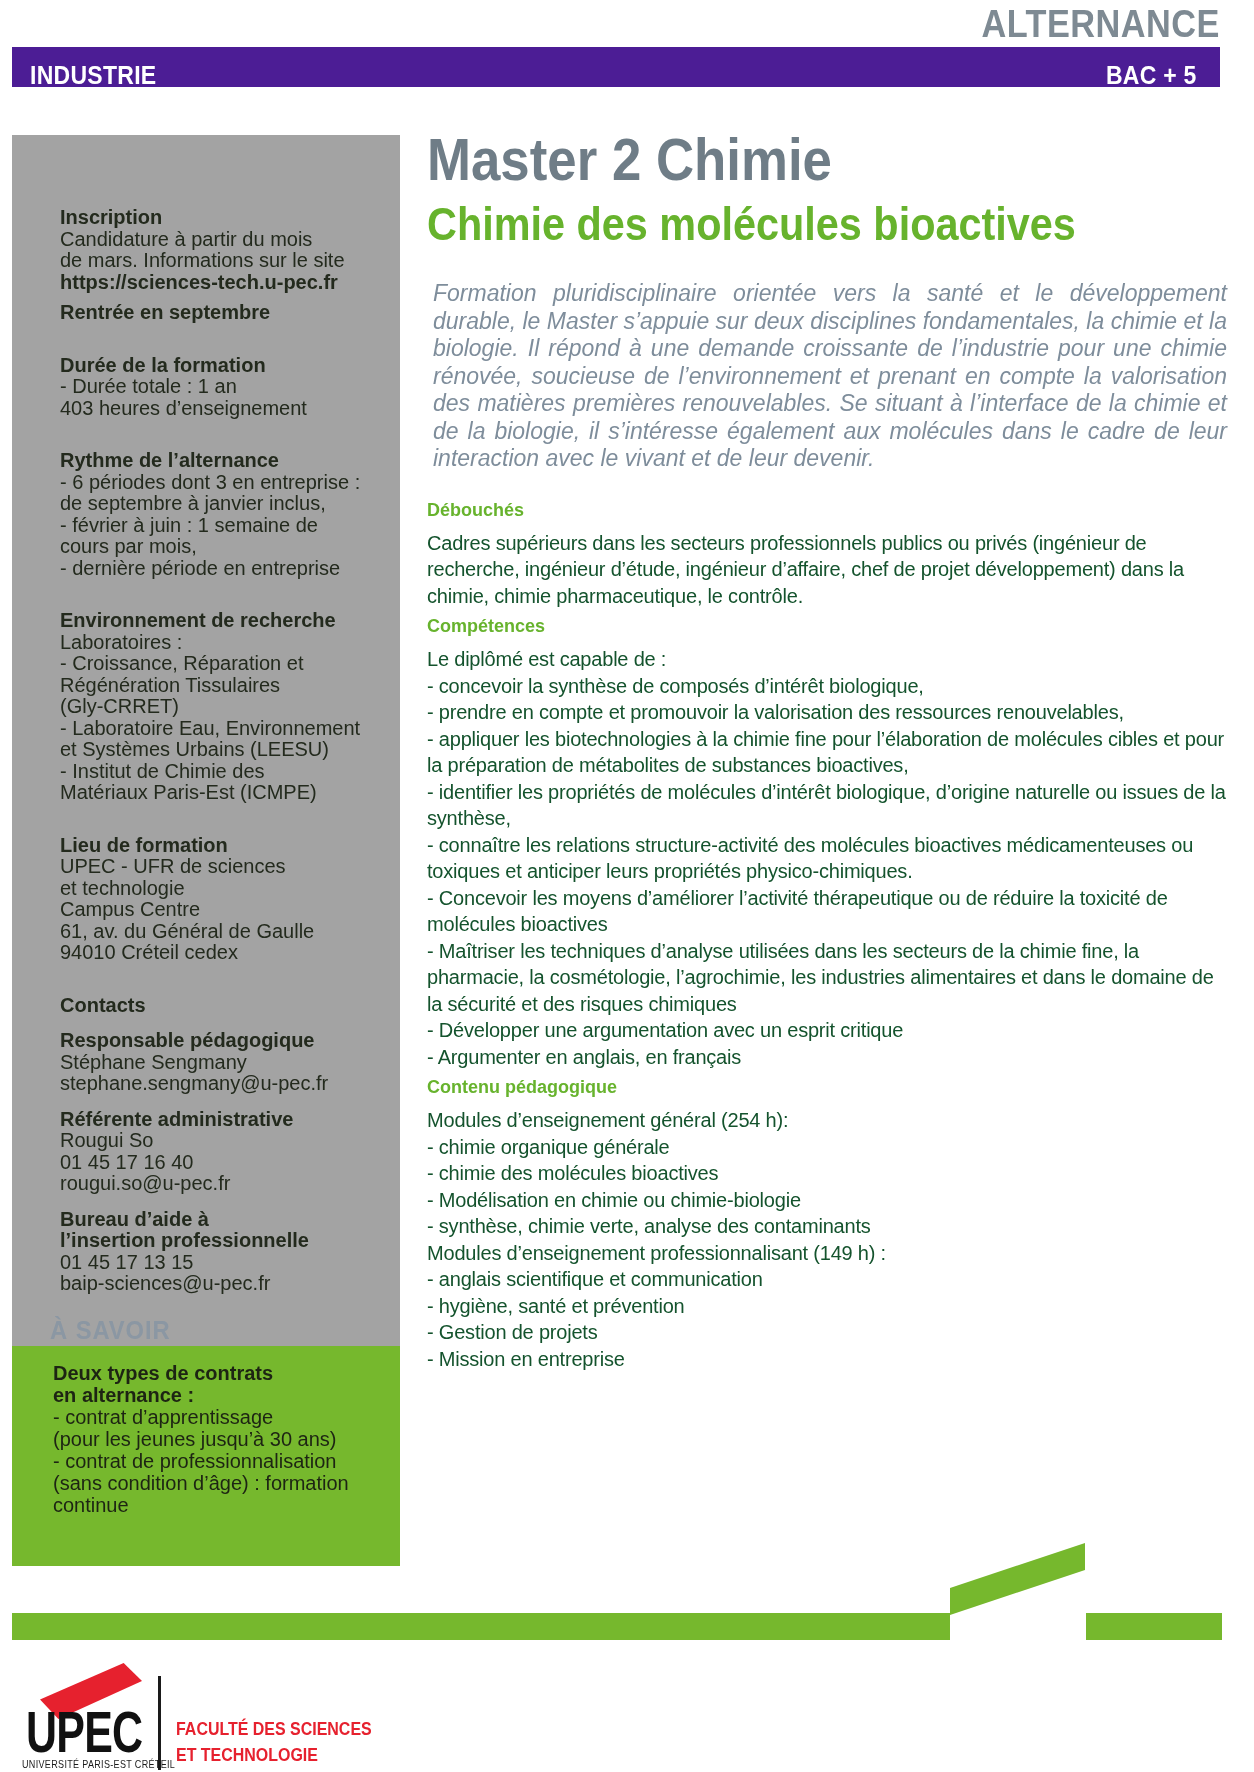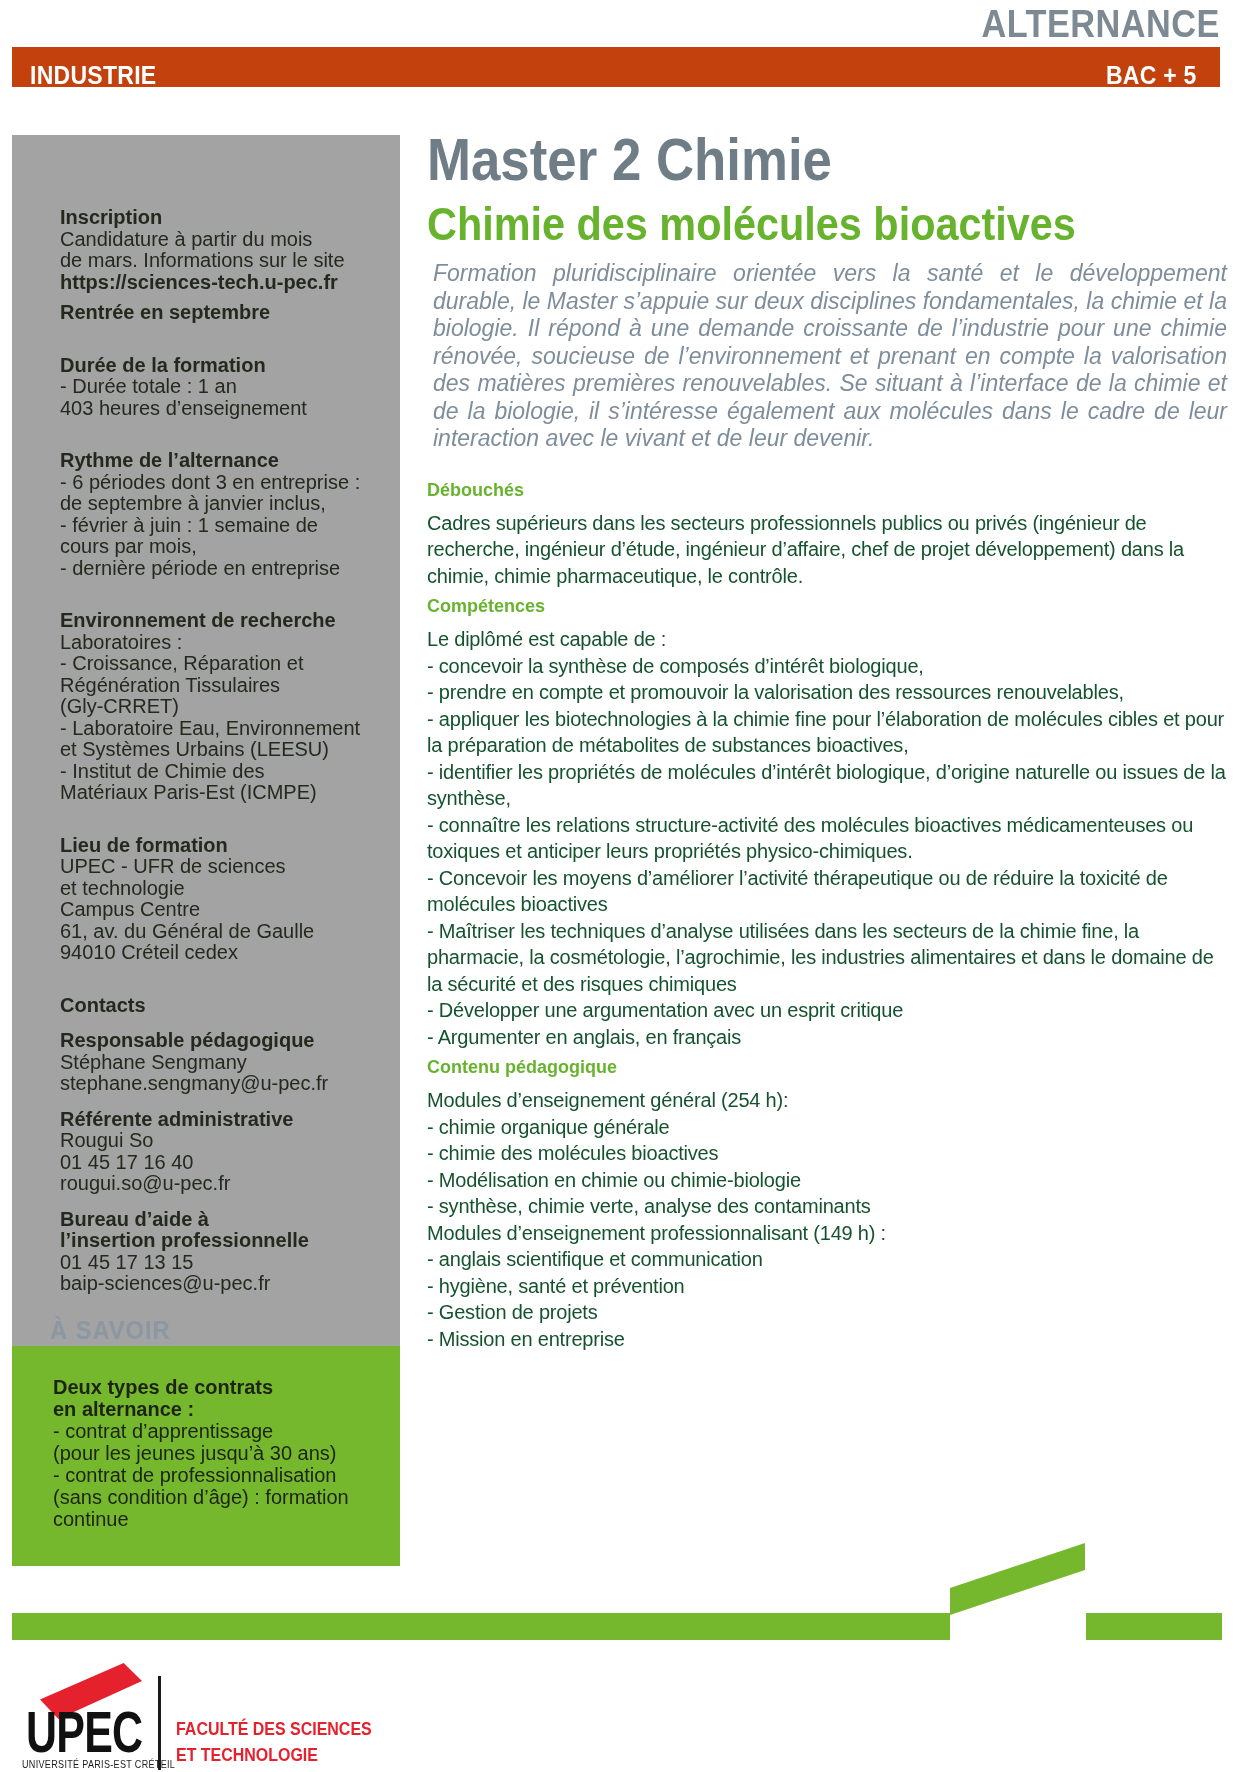--- a/index.html
+++ b/index.html
@@ -3,21 +3,21 @@
 <meta charset="utf-8">
 <style>
   * { margin:0; padding:0; box-sizing:border-box; }
   html,body { background:#ffffff; }
   body { font-family:"Liberation Sans", sans-serif; }
   #page { position:relative; width:1254px; height:1772px; background:#ffffff; overflow:hidden; margin:0 auto; }
 
   
   .kicker { position:absolute; top:2px; right:34px; font-size:39px; font-weight:bold;
             color:#7e8a93; letter-spacing:0.5px; transform:scaleX(0.88); transform-origin:right center; white-space:nowrap; }
-  .header-bar { position:absolute; left:12px; top:47px; width:1208px; height:40px; background:#c2410c;
+  .header-bar { position:absolute; left:12px; top:47px; width:1208px; height:40px; background:#4c1d95;
                 display:flex; align-items:center; justify-content:space-between; padding:16px 23px 0 18px; }
   .header-bar .lbl { color:#ffffff; font-weight:bold; font-size:25px; letter-spacing:0.3px;
                      transform:scaleX(0.92); white-space:nowrap; }
   .header-bar .lbl.left { transform-origin:left center; }
   .header-bar .lbl.right { transform-origin:right center; }
 
   
   .sidebar-light { position:absolute; left:12px; top:135px; width:388px; height:1211px;
                    background:#a3a3a3; padding:72px 8px 0 48px; color:#232a1d;
                    font-size:20px; line-height:21.5px; }
@@ -26,31 +26,31 @@
   .sb-section.sub { margin-top:14px; }
   .sb-title { font-weight:bold; }
   .sb-line.bold { font-weight:bold; }
   .sb-line.gap { margin-top:9px; }
 
   .a-savoir { position:absolute; left:50px; top:1316px; font-size:25px; font-weight:bold;
               color:#8b97a3; letter-spacing:1px; transform:scaleX(0.95); transform-origin:left center; }
 
   
   .sidebar-dark { position:absolute; left:12px; top:1346px; width:388px; height:220px;
-                  background:#76b82d; padding:30px 6px 0 41px; color:#1d2413;
+                  background:#76b82d; padding:16px 6px 0 41px; color:#1d2413;
                   font-size:20px; line-height:22px; }
   .hl-line.bold { font-weight:bold; }
 
   
   .main { position:absolute; left:427px; top:130px; width:800px; }
   .doc-title { font-size:60px; line-height:60px; font-weight:bold; color:#6f7d87;
                transform:scaleX(0.88); transform-origin:left center; white-space:nowrap; }
   .doc-subtitle { margin-top:10px; font-size:46px; line-height:48px; font-weight:bold; color:#67b32d;
                   transform:scaleX(0.9); transform-origin:left center; white-space:nowrap; }
-  .intro { margin-top:12px; margin-bottom:22px; padding-left:6px; font-size:23px; line-height:27.5px;
+  .intro { margin-top:32px; margin-bottom:22px; padding-left:6px; font-size:23px; line-height:27.5px;
            font-style:italic; color:#7e8d9b; text-align:justify; }
   .m-section h3 { font-size:18px; line-height:30px; font-weight:bold; color:#67b32d;
                   margin-top:2px; margin-bottom:5px; }
   .m-section p { font-size:20px; line-height:26.5px; color:#14532d; letter-spacing:-0.2px; }
   .m-section p.gap { }
 
   
   .bbar1 { position:absolute; left:12px; top:1613px; width:938px; height:27px; background:#76b82d; }
   .bband { position:absolute; left:950px; top:1543px; width:135px; height:72px; background:#76b82d;
            clip-path:polygon(0 62.5%, 100% 0, 100% 37.5%, 0 100%); }

